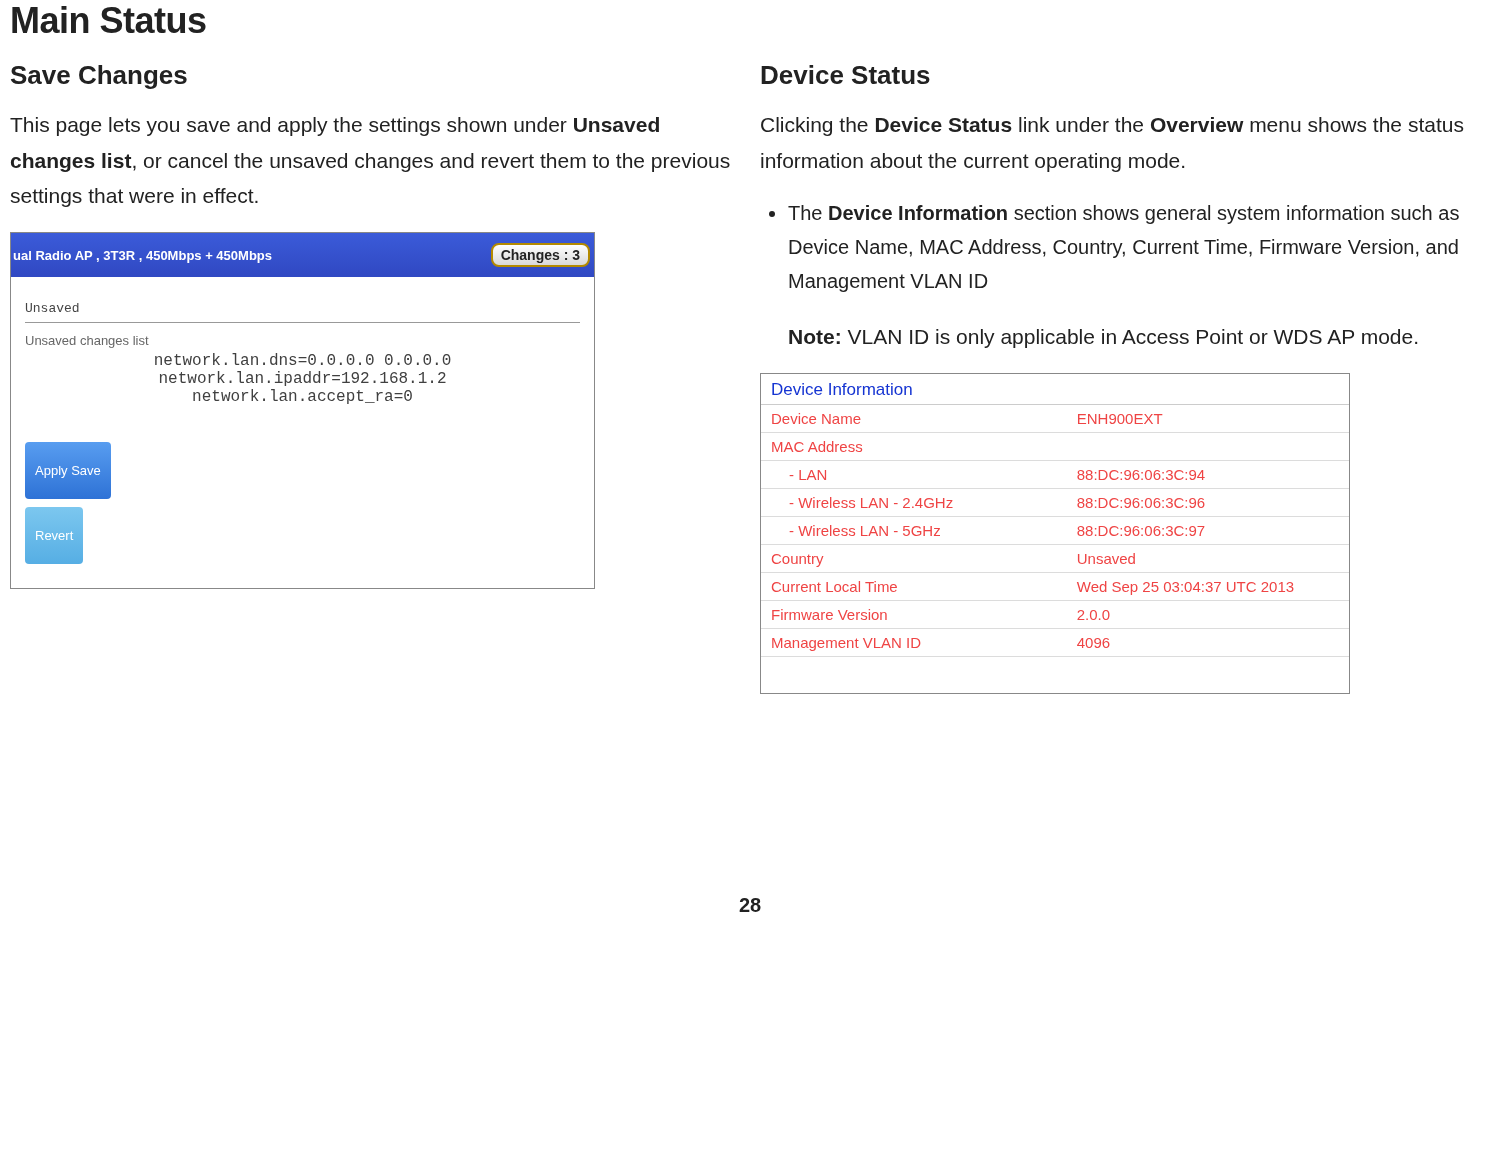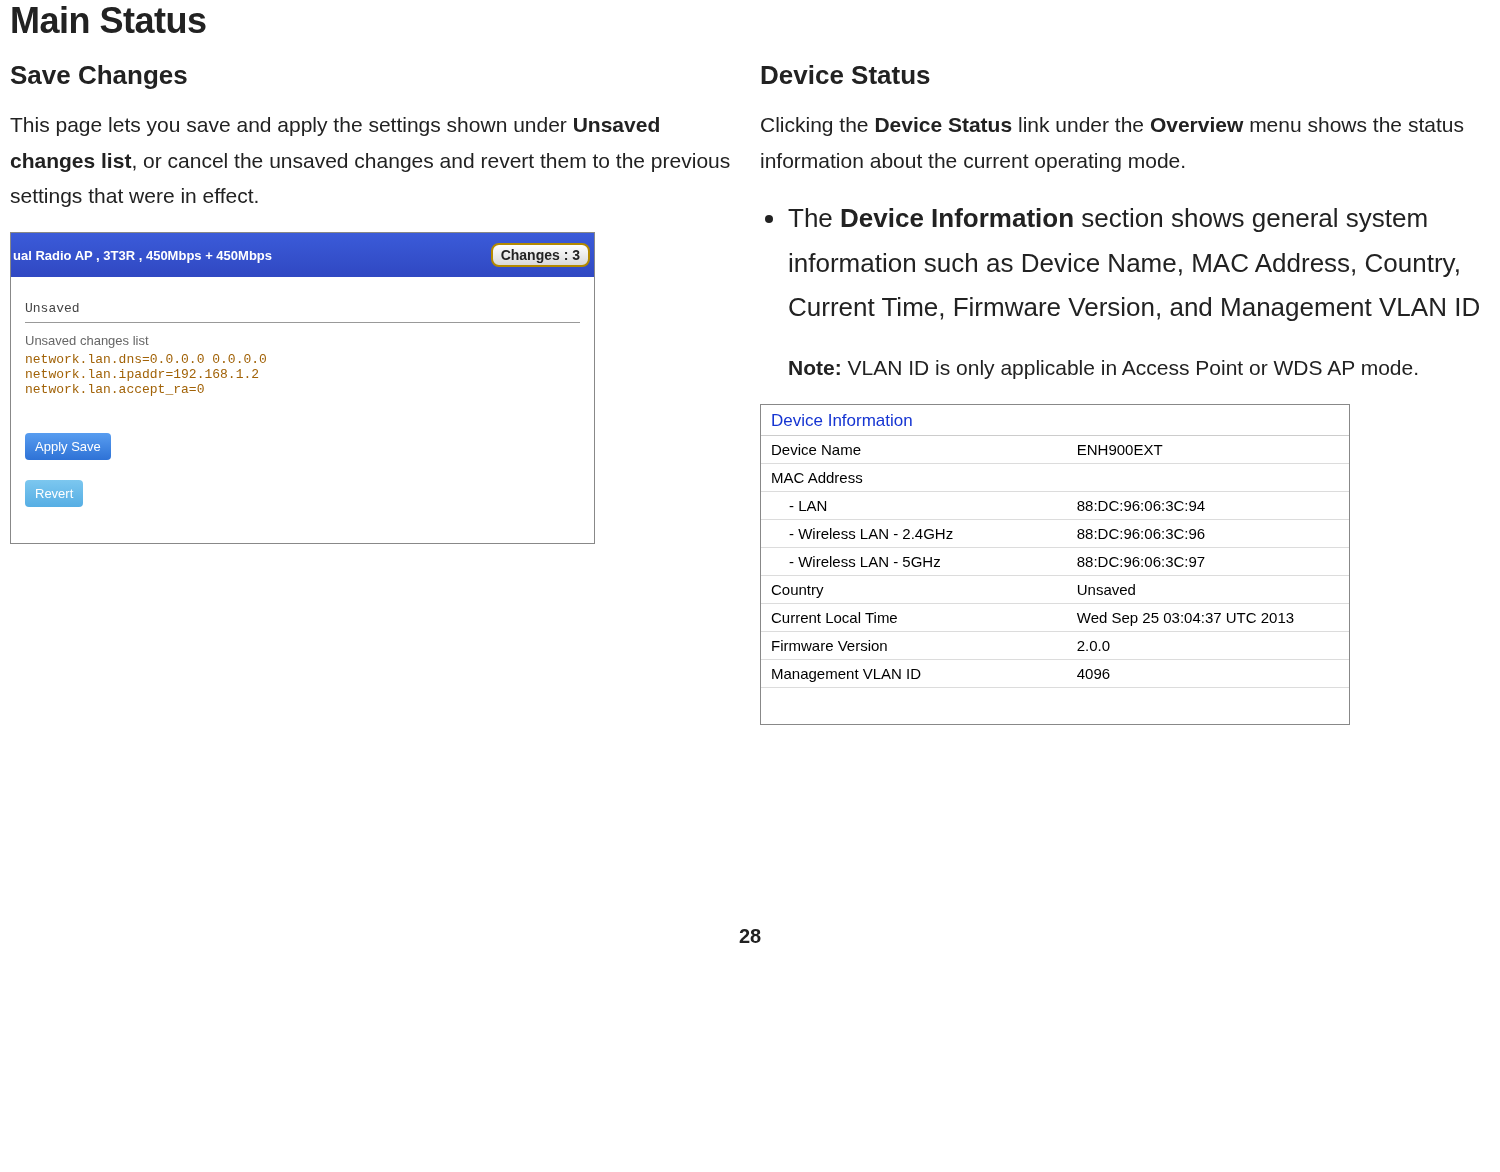--- a/index.html
+++ b/index.html
@@ -81,47 +81,48 @@
   .shot1 .subhdr {
     font-family: Arial, Helvetica, sans-serif;
     font-size: 13px;
     color: #666;
     border-top: 1px solid #999;
     padding-top: 10px;
     margin-bottom: 4px;
   }
   .shot1 .changes-list {
     font-family: "Courier New", Courier, monospace;
-    font-size: 13px;
-    color: #a16207;
+    font-size: 16px;
+    color: #404040;
     white-space: pre;
     margin-bottom: 36px;
+    text-align: center;
   }
   .btn-blue {
     display: inline-block;
     border: none;
     border-radius: 4px;
     color: #fff;
     font-size: 13px;
-    padding: 6px 10px;
-    margin-bottom: 20px;
+    padding: 21px 10px;
+    margin-bottom: 8px;
     cursor: pointer;
     font-family: Arial, Helvetica, sans-serif;
     text-align: center;
   }
   .btn-apply { background: linear-gradient(#589df0, #2e72d6); }
   .btn-revert { background: linear-gradient(#7cc7ef, #56aee4); }
 
   
   ul.doc-list {
     padding-left: 28px;
     margin: 0 0 10px 0;
   }
   ul.doc-list li.body {
-    font-size: 26px;
+    font-size: 20px;
     line-height: 1.7;
     margin-bottom: 0;
   }
   .note-indent {
     margin-left: 28px;
     font-size: 21px;
     line-height: 1.7;
     margin-bottom: 18px;
   }
 
@@ -137,21 +138,21 @@
     font-size: 17px;
     padding: 6px 10px 4px 10px;
     border-bottom: 1px solid #ccc;
     font-family: Arial, Helvetica, sans-serif;
   }
   table.dev {
     width: 100%;
     border-collapse: collapse;
     font-family: Arial, Helvetica, sans-serif;
     font-size: 15px;
-    color: #000000;
+    color: #ef4444;
   }
   table.dev td {
     border-bottom: 1px solid #dcdcdc;
     padding: 5px 10px;
     vertical-align: middle;
   }
   table.dev td:first-child { width: 52%; }
   table.dev td.sub { padding-left: 28px; }
 
   .page-num {

